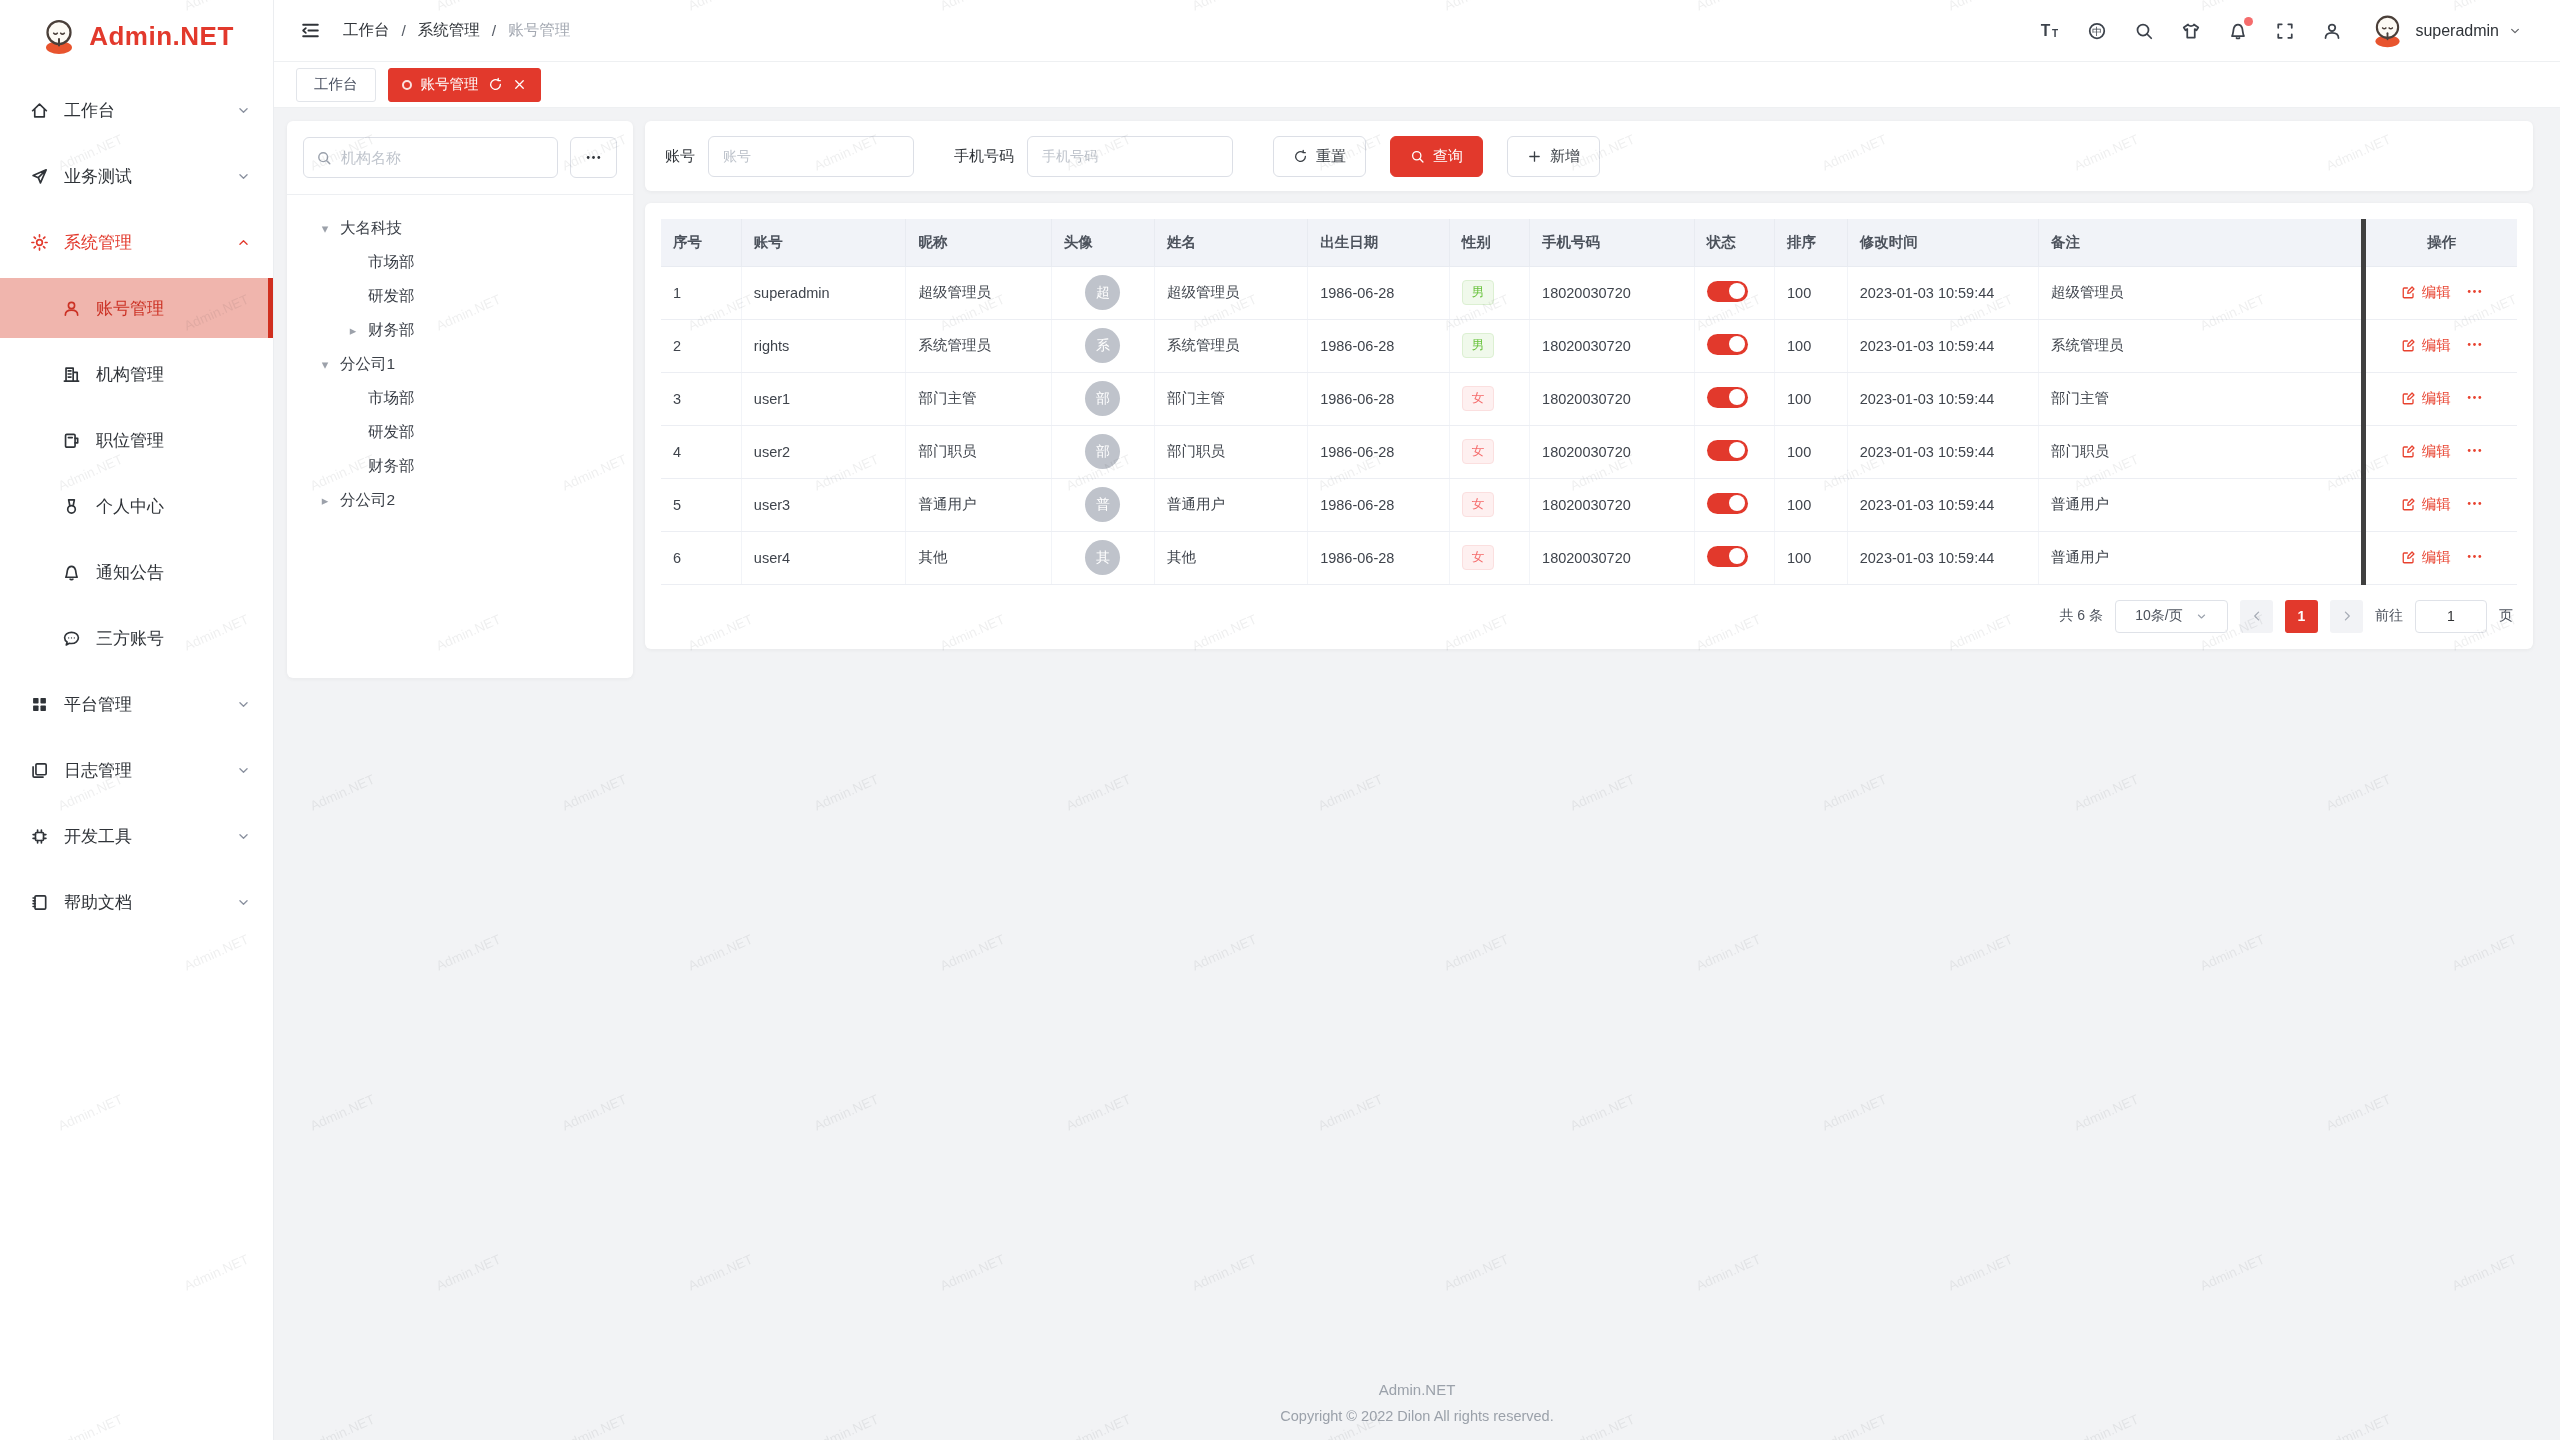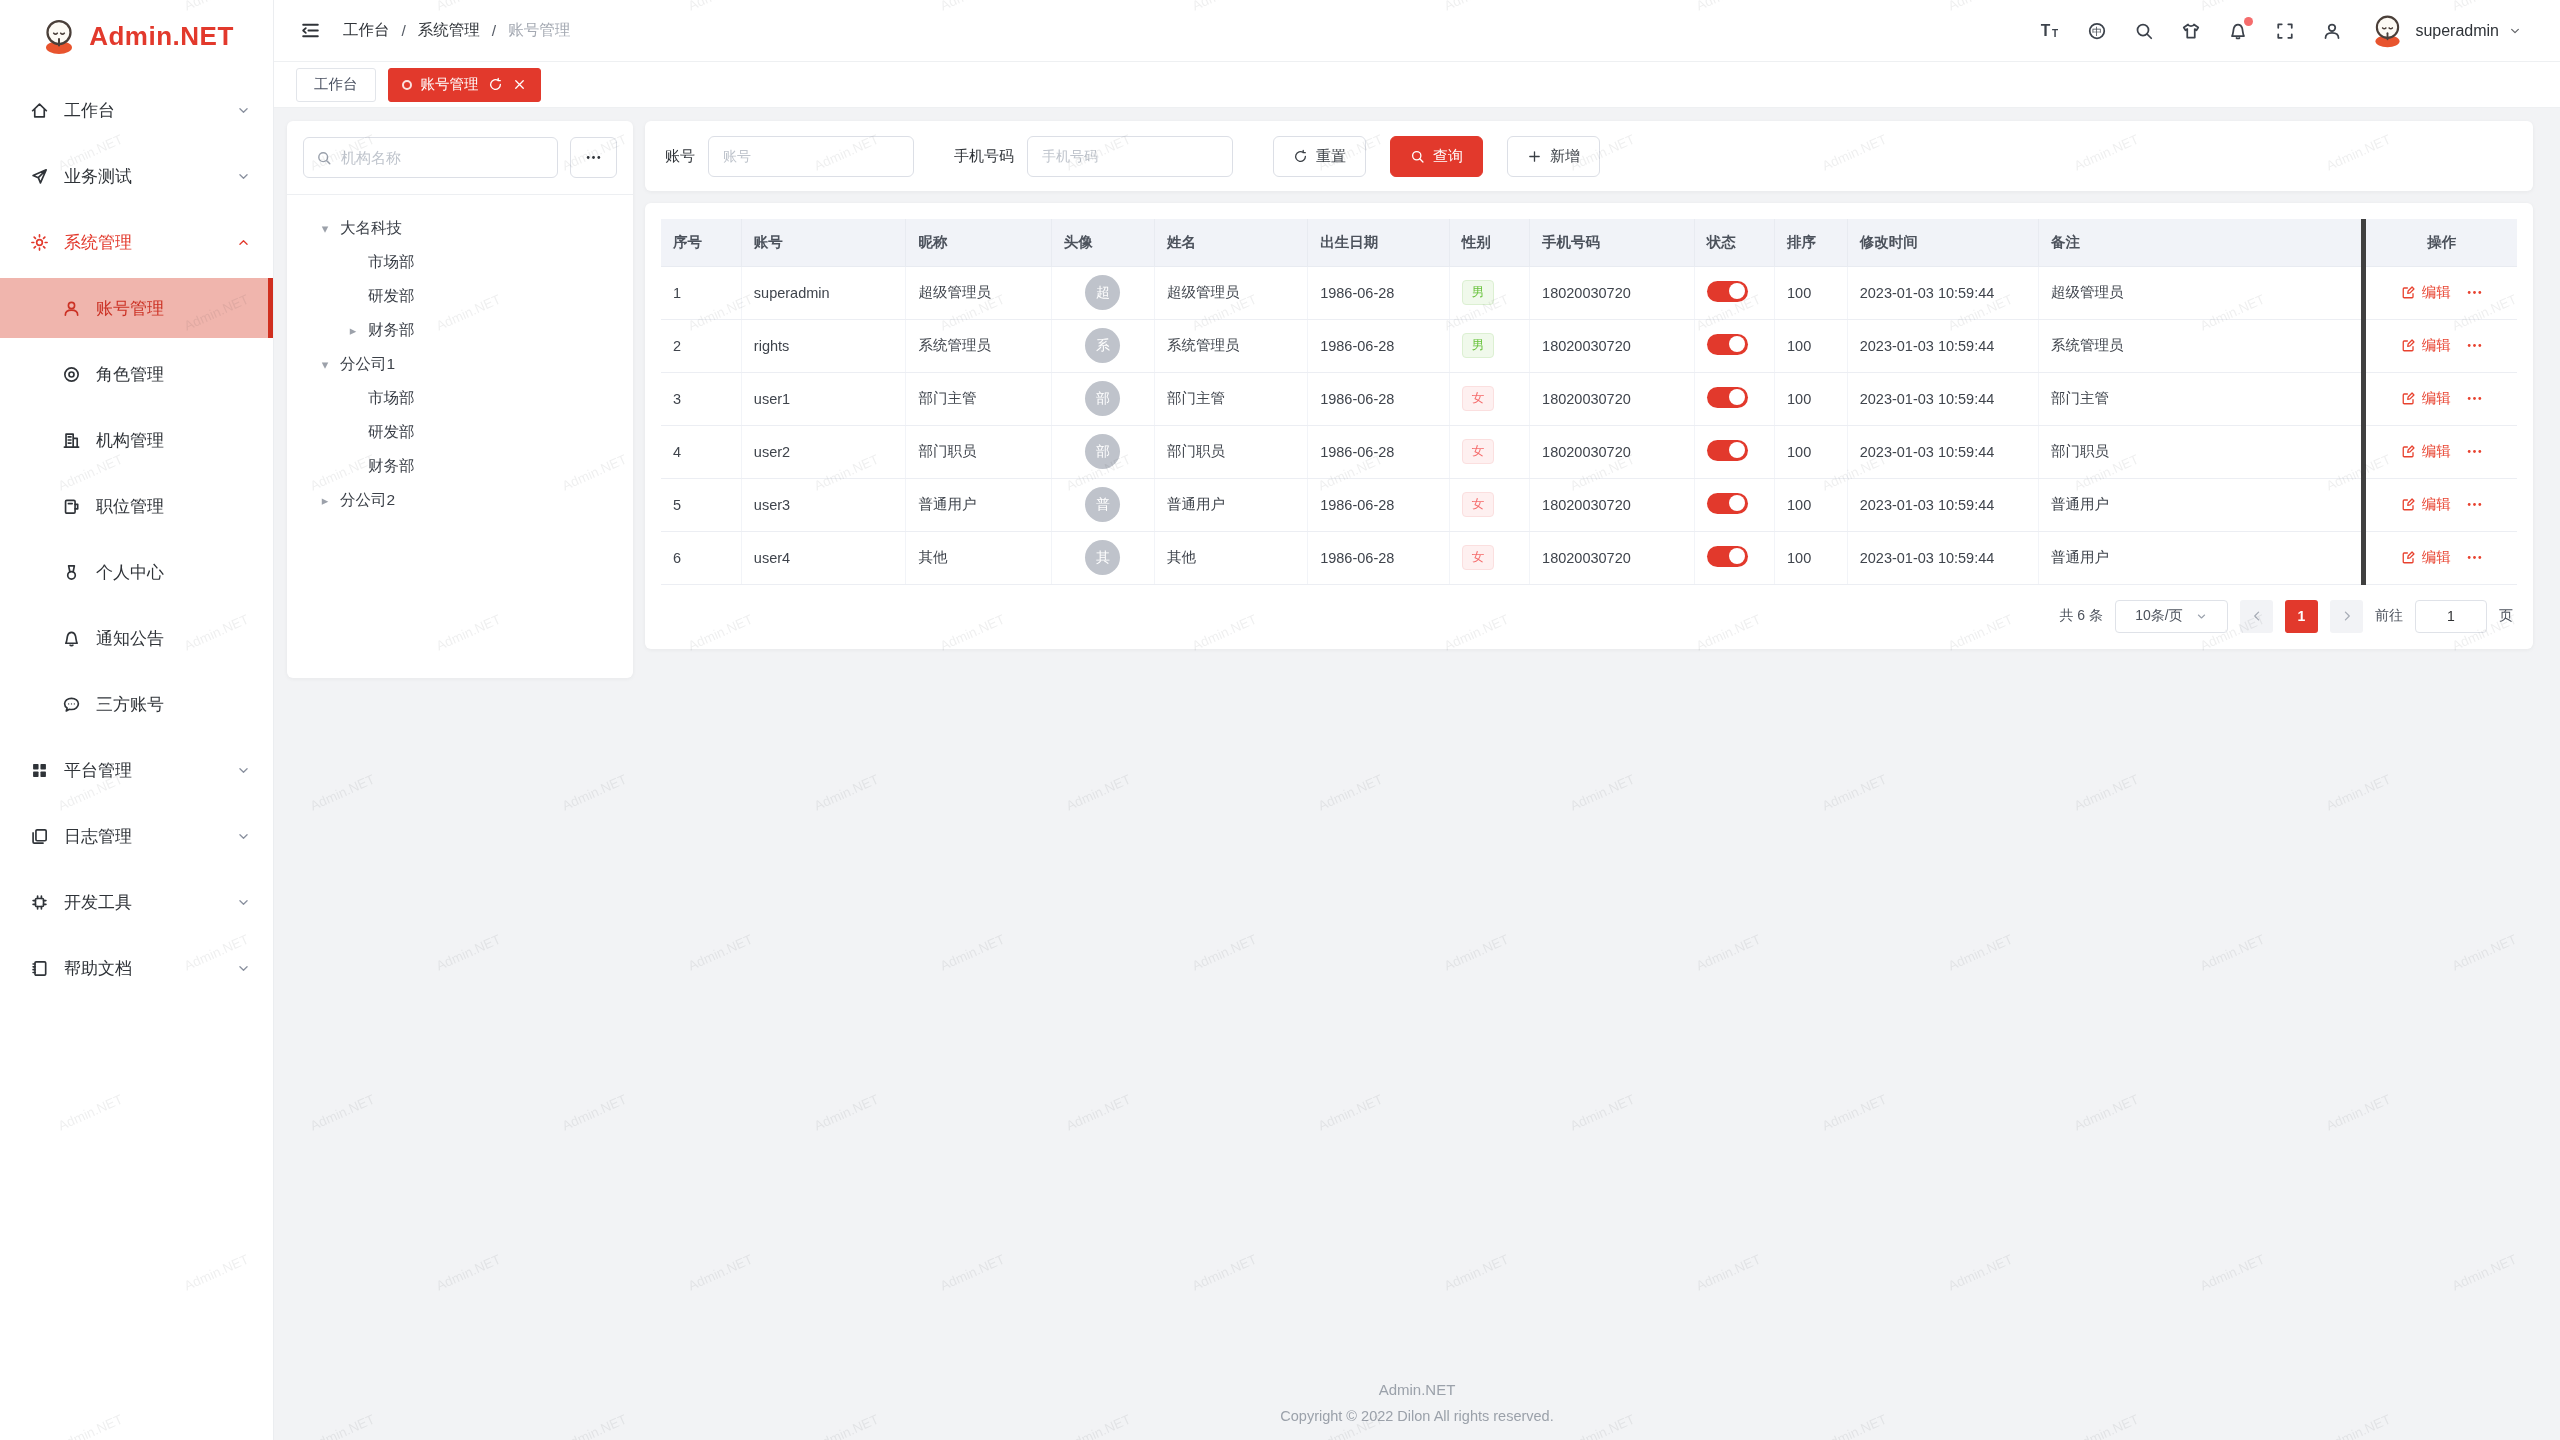--- a/index.html
+++ b/index.html
@@ -82,21 +82,21 @@
   td { height:53px; padding:0 12px; border-bottom:1px solid #eceef3; border-right:1px solid #f2f4f8; font-size:14.5px; color:#3f444c; }
   td:last-child { border-right:none; }
   th.col-actions, td.col-actions { border-left:5px solid #404040; text-align:center; }
   td.col-avatar { text-align:center; }
   .avatar { width:35px; height:35px; border-radius:50%; background:#bfc3cb; color:#fff; display:inline-flex; align-items:center; justify-content:center; font-size:14px; }
   .tag { display:inline-block; padding:3px 9px; border-radius:4px; font-size:12.5px; line-height:1.35; border:1px solid; }
   .tag-male { background:#f0f9eb; border-color:#dcf0d2; color:#67c23a; }
   .tag-female { background:#fef0f0; border-color:#fbdfdf; color:#f56c6c; }
   .switch { width:41px; height:21px; border-radius:11px; background:#e2392c; position:relative; display:inline-block; cursor:pointer; }
   .switch::after { content:''; position:absolute; right:2.5px; top:2.5px; width:16px; height:16px; background:#fff; border-radius:50%; }
-  .actions { display:inline-flex; align-items:center; gap:15px; }
+  .actions { display:inline-flex; align-items:flex-start; gap:15px; }
   .link-edit { display:inline-flex; align-items:center; gap:6px; color:#e8422f; cursor:pointer; }
   .link-edit .icon { width:15px; height:15px; }
   .more-dots { width:17px; height:17px; color:#e8422f; cursor:pointer; display:inline-flex; }
 
   .pager { display:flex; align-items:center; justify-content:flex-end; gap:12px; padding:15px 4px 6px; font-size:14px; color:#4c525c; }
   .page-size { width:113px; height:33px; border:1px solid #dfe2e8; border-radius:4px; display:flex; align-items:center; justify-content:center; gap:12px; cursor:pointer; background:#fff; }
   .page-size .icon { width:13px; height:13px; color:#9aa1ac; }
   .pg-btn { width:33px; height:33px; border-radius:3px; background:#f2f3f6; color:#a6abb5; display:flex; align-items:center; justify-content:center; cursor:pointer; }
   .pg-btn .icon { width:14px; height:14px; }
   .pg-current { width:33px; height:33px; border-radius:3px; background:#e2392c; color:#fff; display:flex; align-items:center; justify-content:center; font-weight:bold; }
@@ -168,29 +168,20 @@
           </span>
         </div>
         <div class="menu-item lvl2 selected">
           <span class="icon">
             <svg viewBox="0 0 16 16" fill="none" stroke="currentColor" stroke-width="1.4" stroke-linecap="round" stroke-linejoin="round">
               <circle cx="8" cy="5.4" r="2.6"></circle>
               <path d="M2.8 13.6 C2.8 10.8 5 9.4 8 9.4 C11 9.4 13.2 10.8 13.2 13.6"></path>
             </svg>
           </span>
           <span class="menu-label">账号管理</span>
-        </div>
-        <div class="menu-item lvl2">
-          <span class="icon">
-            <svg viewBox="0 0 16 16" fill="none" stroke="currentColor" stroke-width="1.4" stroke-linecap="round" stroke-linejoin="round">
-              <circle cx="8" cy="8" r="5.6"></circle>
-              <circle cx="8" cy="8" r="2.1"></circle>
-            </svg>
-          </span>
-          <span class="menu-label">角色管理</span>
         </div>
         <div class="menu-item lvl2">
           <span class="icon">
             <svg viewBox="0 0 16 16" fill="none" stroke="currentColor" stroke-width="1.4" stroke-linecap="round" stroke-linejoin="round">
               <path d="M3.4 13.6 V2.6 H9.4 V13.6 M9.4 6.2 H12.8 V13.6 M2 13.6 H14 M5.2 5 H7.6 M5.2 7.6 H7.6 M5.2 10.2 H7.6"></path>
             </svg>
           </span>
           <span class="menu-label">机构管理</span>
         </div>
         <div class="menu-item lvl2">

